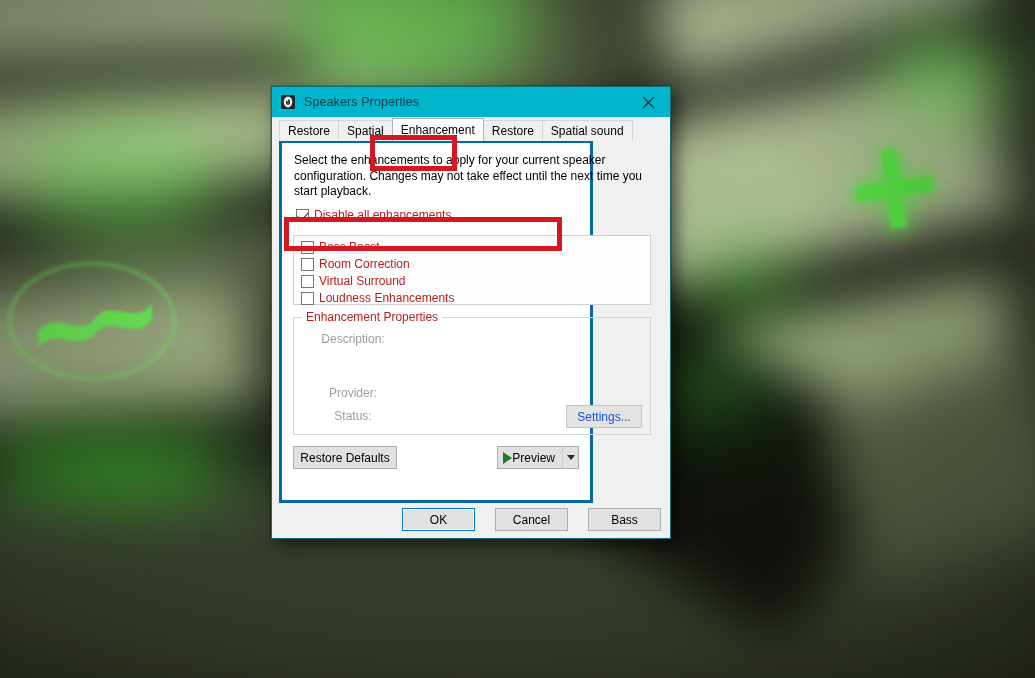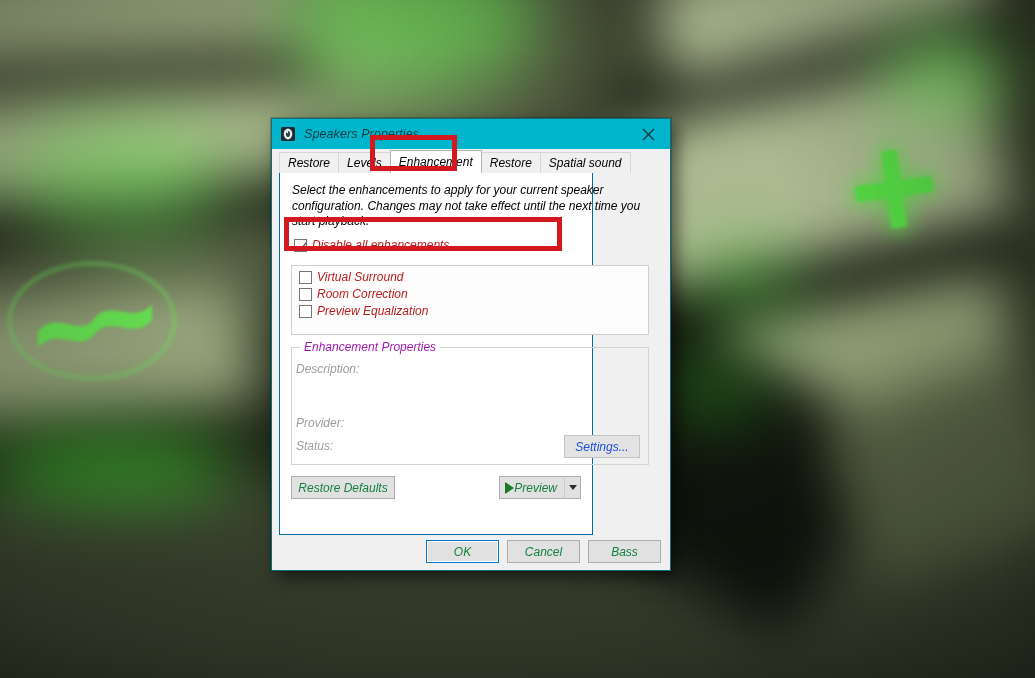--- a/index.html
+++ b/index.html
@@ -62,28 +62,27 @@
     filter: blur(1.4px);
     transform: rotate(-8deg);
   }
   .pluskey i { position:absolute; background:#58e046; border-radius:3px; box-shadow:0 0 18px 6px rgba(88,224,70,.55); }
   .pluskey i.h { left:0; top:31px; width:78px; height:16px; }
   .pluskey i.v { left:31px; top:0; width:16px; height:78px; }
 
   
   #dialog {
     position: absolute;
-    left: 271px; top: 118px;
+    left: 271px; top: 86px;
     width: 400px; height: 453px;
     background: #f0f0f0;
     border: 1px solid #0e6f78;
     box-shadow: 6px 7px 16px rgba(0,0,0,.55), 0 0 0 1px rgba(0,0,0,.18);
     font-size: 12px;
     color: #000;
-    font-style: italic;
   }
 
   
   .titlebar {
     height: 30px;
     background: #00b5cc;
     display: flex;
     align-items: center;
     padding: 0 0 0 8px;
     position: relative;
@@ -139,21 +138,21 @@
     line-height: 23px;
     z-index: 4;
   }
 
   
   .tabpage {
     position: absolute;
     left: 7px; top: 53px;
     width: 314px; height: 363px;
     background: #fff;
-    border: 1px solid #0369a1;
+    border: 3px solid #0369a1;
     z-index: 1;
   }
 
   .desc {
     position:absolute; left: 12px; top: 10px; width: 356px;
     font-size: 12px; line-height: 15.5px; color:#000;
   }
 
   
   .cb-row { display:flex; align-items:flex-start; }
@@ -193,38 +192,38 @@
 
   
   .groupbox {
     position:absolute; left: 11px; top: 174px;
     width: 358px; height: 118px;
     border: 1px solid #d3d3d3;
   }
   .groupbox > .gb-title {
     position:absolute; left: 8px; top: -8px;
     background:#fff; padding: 0 4px;
-    font-size: 12px; color:#a21caf;
+    font-size: 12px; color:#b91c1c;
   }
   .gb-field {
     position:absolute;
     font-size: 12px;
     color: #9d9d9d;
-    text-align: left;
+    text-align: center;
   }
   .gb-desc { left: 4px; top: 14px; width: 110px; }
   .gb-prov { left: 4px; top: 68px; width: 110px; }
   .gb-stat { left: 4px; top: 91px; width: 110px; }
 
   .btn {
     font-family: "Liberation Sans", sans-serif;
     font-size: 12px;
     background: #e1e1e1;
     border: 1px solid #adadad;
-    color: #15803d;
+    color: #000000;
     display: inline-flex;
     align-items: center;
     justify-content: center;
     cursor: default;
     padding: 0;
   }
   .btn.disabled { color: #1d4ed8; background:#e3e3e3; border-color:#c4c4c4; }
 
   #settings-btn {
     position:absolute; right: 8px; bottom: 6px;
@@ -263,21 +262,21 @@
     border-right: 4px solid transparent;
     border-top: 5px solid #2b2b2b;
   }
 
   
   .cmdrow {
     position:absolute; left: 0; bottom: 0;
     width: 100%; height: 37px;
     background: #f0f0f0;
     display:flex; align-items:center; justify-content:flex-end;
-    padding-right: 9px; gap: 8px;
+    padding-right: 9px; gap: 20px;
   }
   .cmdrow .btn { width: 73px; height: 23px; background:#e1e1e1; }
   .cmdrow .btn.default {
     background:#e1e1e1;
     border: 1px solid #0078d7;
     box-shadow: inset 0 0 0 1px #fff;
   }
 
   
   .redbox {
@@ -353,47 +352,51 @@
     <span class="title-close">
       <svg width="13" height="13" viewBox="0 0 13 13" xmlns="http://www.w3.org/2000/svg">
         <line x1="1" y1="1" x2="12" y2="12" stroke="#123a40" stroke-width="1.4"></line>
         <line x1="12" y1="1" x2="1" y2="12" stroke="#123a40" stroke-width="1.4"></line>
       </svg>
     </span>
   </div>
 
   <div class="tabstrip">
     <div class="tab">Restore</div>
-    <div class="tab">Levels</div>
+    <div class="tab">Spatial</div>
     <div class="tab active">Enhancement</div>
     <div class="tab">Restore</div>
     <div class="tab">Spatial sound</div>
   </div>
 
   <div class="tabpage">
 
     <div class="desc">Select the enhancements to apply for your current speaker configuration. Changes may not take effect until the next time you start playback.</div>
 
     <div id="disable-all-row" class="cb-row">
       <span class="cb checked"></span>
       <span class="cb-label">Disable all enhancements</span>
     </div>
 
     <div class="listbox">
       <div class="cb-row">
         <span class="cb"></span>
-        <span class="cb-label">Virtual Surround</span>
+        <span class="cb-label">Bass Boost</span>
       </div>
       <div class="cb-row">
         <span class="cb"></span>
         <span class="cb-label">Room Correction</span>
       </div>
       <div class="cb-row">
         <span class="cb"></span>
-        <span class="cb-label">Preview Equalization</span>
+        <span class="cb-label">Virtual Surround</span>
+      </div>
+      <div class="cb-row">
+        <span class="cb"></span>
+        <span class="cb-label">Loudness Enhancements</span>
       </div>
     </div>
 
     <div class="groupbox">
       <div class="gb-title">Enhancement Properties</div>
       <div class="gb-field gb-desc">Description:</div>
       <div class="gb-field gb-prov">Provider:</div>
       <div class="gb-field gb-stat">Status:</div>
       <div id="settings-btn" class="btn disabled">Settings...</div>
     </div>

